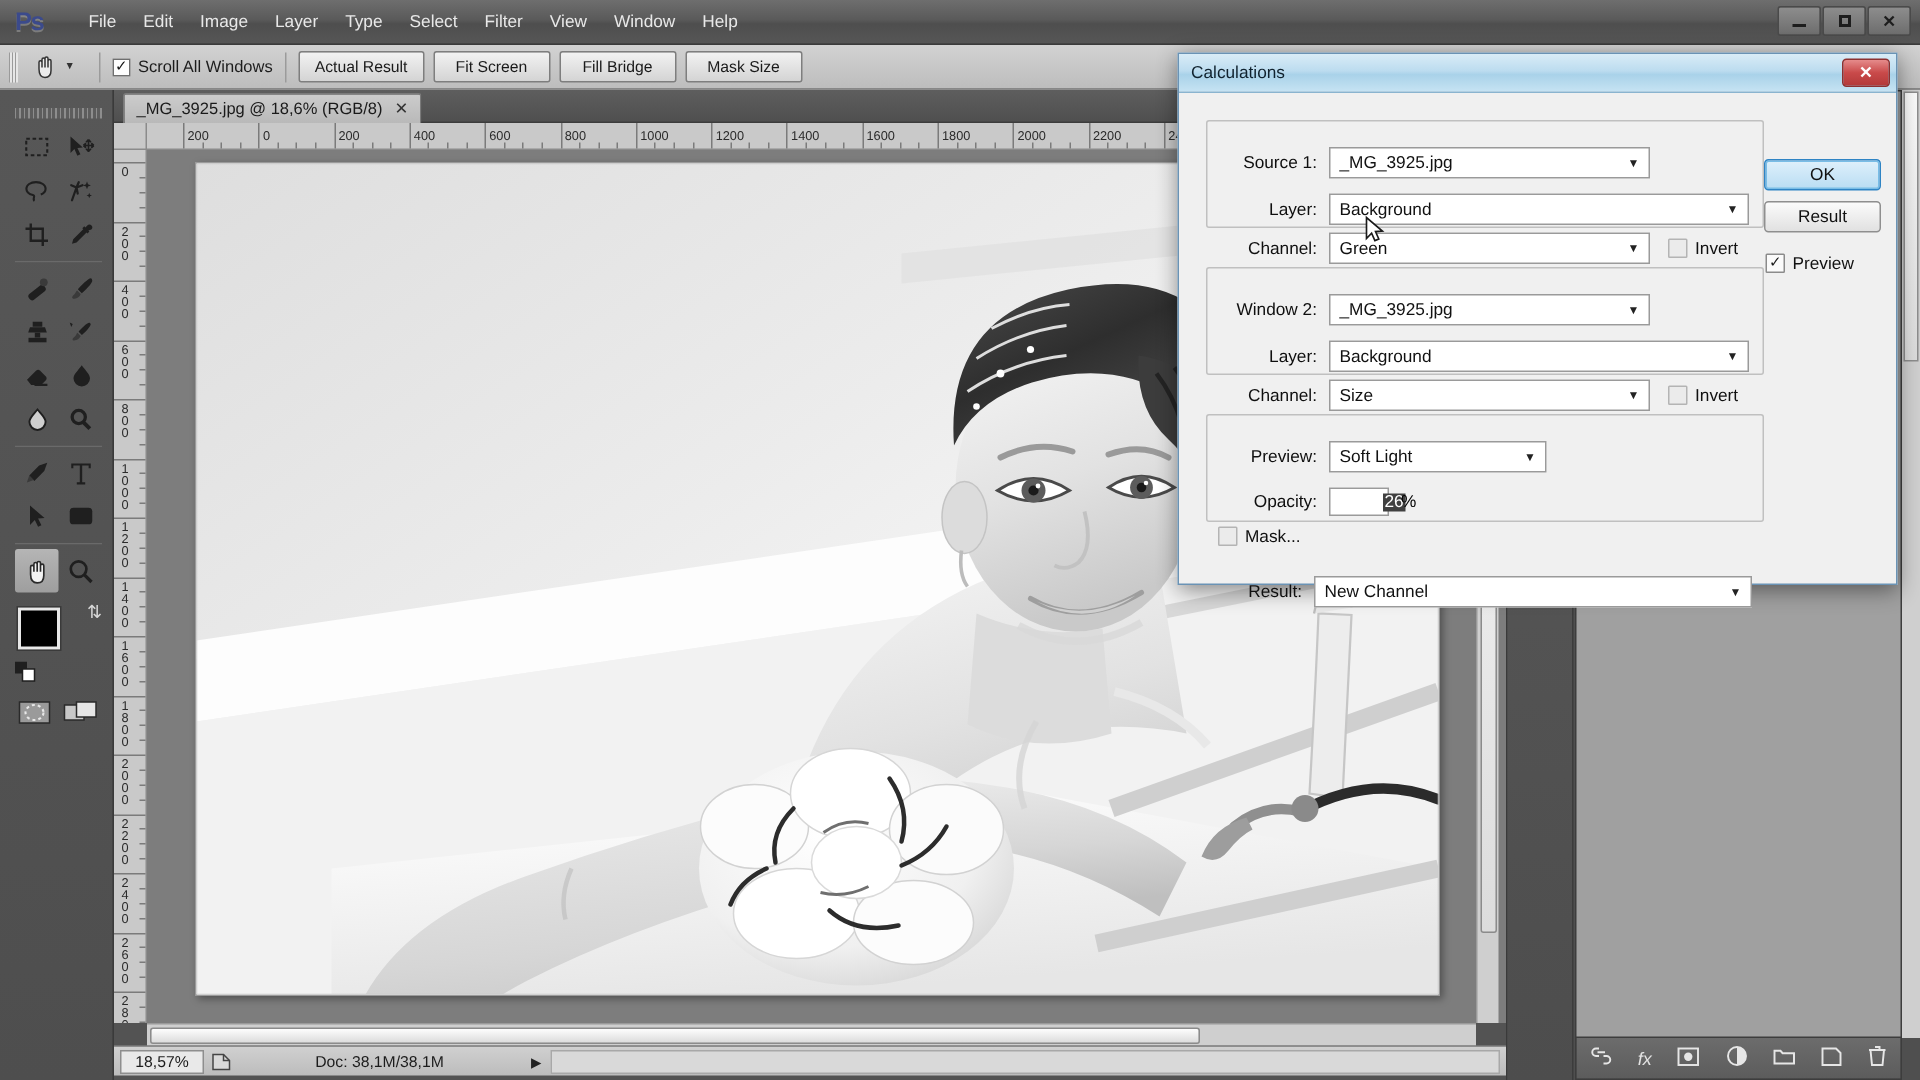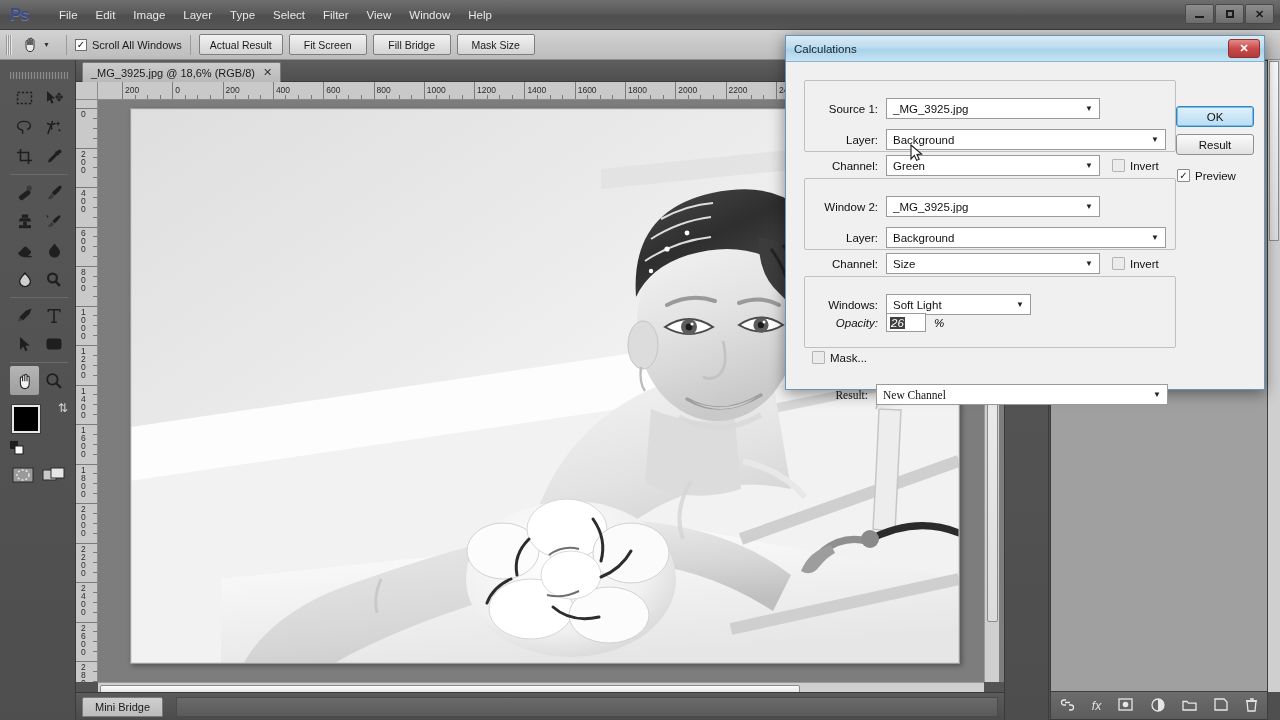--- a/index.html
+++ b/index.html
@@ -219,21 +219,21 @@
   .invert-chk { display: flex; align-items: center; gap: 5px; font-size: 11.5px; color: #111; }
   .cbox-d {
     width: 13px; height: 13px; background: #fbfbfb; border: 1px solid #8b8b8b; border-radius: 1px;
     display: flex; align-items: center; justify-content: center; font-size: 10px; color: #1a1a1a; line-height: 1;
   }
   .cbox-d.gray { background: #ebebeb; border-color: #b4b4b4; }
   .numfield {
     width: 40px; height: 19px; background: #fff; border: 1px solid #9a9a9a;
     display: flex; align-items: center; padding-left: 3px; font-size: 11.5px;
   }
-  .numfield .selnum { background: #404040; color: #fff; padding: 0 1px; }
+  .numfield .selnum { background: #404040; color: #fff; padding: 0 1px; margin-left: 32px; }
   .dbtn {
     position: absolute; width: 78px; height: 21px;
     background: linear-gradient(to bottom,#fbfbfb,#e1e1e1);
     border: 1px solid #8f8f8f; border-radius: 3px;
     display: flex; align-items: center; justify-content: center;
     font-size: 11.5px; color: #111;
   }
   .dbtn.primary {
     background: linear-gradient(to bottom,#dff0fb,#b9ddf3);
     border: 1px solid #2f84c4; box-shadow: 0 0 0 1px #79bde6 inset;
@@ -784,24 +784,20 @@
             <path d="M1 1h7l4 4v6H1z" fill="#d9d9d9" stroke="#444"></path>
             <path d="M8 1v4h4" fill="none" stroke="#444"></path>
           </svg>
       </div>
       <div class="st-doc">Doc: 38,1M/38,1M</div>
       <div class="st-arrow">▶</div>
       <div class="st-rest"></div>
     </div>
   </div>
 
-  <div class="bottombar">
-    <div class="mbtab">Mini Bridge</div>
-    <div class="mbrest"></div>
-  </div>
 
   <div class="dock">
     <div class="dock-strip"></div>
     <div class="panel-body"></div>
     <div class="panel-scroll">
       <div class="ps-thumb"></div>
     </div>
     <div class="panel-footer">
       <span>
         <svg width="15" height="12" viewBox="0 0 15 12">
@@ -896,41 +892,41 @@
           <span class="carr">▼</span>
         </div>
         <div class="invert-chk" style="margin-left:12px;">
           <span class="cbox-d gray"></span>
           <span>Invert</span>
         </div>
       </div>
 
       <div class="grpbox" style="left:18px; top:214px; width:372px; height:72px;"></div>
       <div class="row" style="left:30px; top:232px; width:350px;">
-        <div class="lbl" style="width:62px">Windows:</div>
+        <div class="lbl" style="width:62px">Preview:</div>
         <div class="combo" style="width:145px; margin-left:8px;">
           <span class="cval">Soft Light</span>
           <span class="carr">▼</span>
         </div>
       </div>
-      <div class="row" style="left:10px; top:251px; width:300px;font-style:italic;">
+      <div class="row" style="left:10px; top:263px; width:300px;">
         <div class="lbl" style="width:82px">Opacity:</div>
         <div class="numfield" style="margin-left:8px;">
           <span class="selnum">26</span>
         </div>
         <span style="margin-left:8px;font-size:11.5px;">%</span>
       </div>
       <div class="row" style="left:26px; top:289px;">
         <div class="invert-chk">
           <span class="cbox-d gray"></span>
           <span>Mask...</span>
         </div>
       </div>
 
-      <div class="row" style="left:10px; top:322px; width:380px;font-family:Liberation Serif, serif;">
+      <div class="row" style="left:10px; top:322px; width:380px;">
         <div class="lbl" style="width:72px">Result:</div>
         <div class="combo" style="width:292px; margin-left:8px;">
           <span class="cval">New Channel</span>
           <span class="carr">▼</span>
         </div>
       </div>
 
       <div class="dbtn primary" style="left:390px; top:44px;">OK</div>
       <div class="dbtn" style="left:390px; top:72px;">Result</div>
       <div class="invert-chk" style="position:absolute; left:391px; top:107px;">

